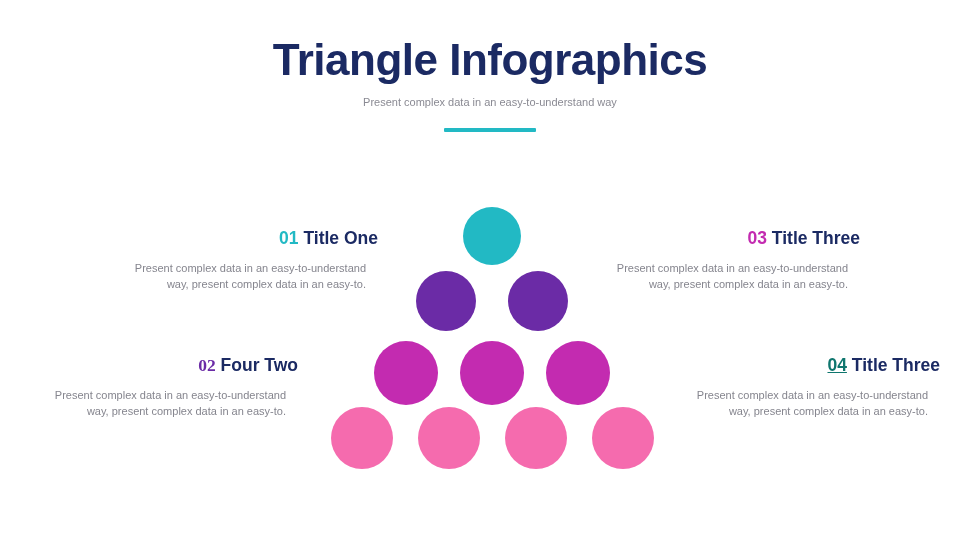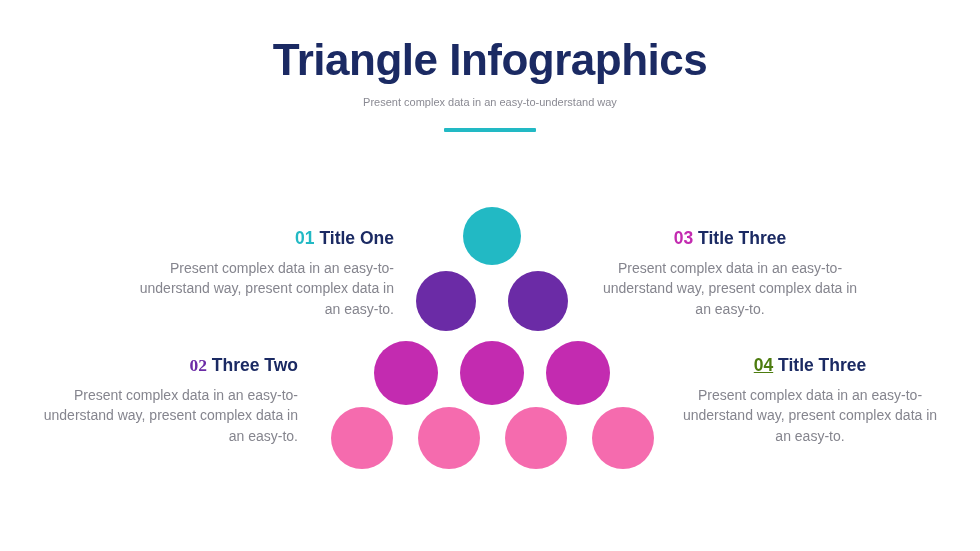--- a/index.html
+++ b/index.html
@@ -76,29 +76,29 @@
     font-weight: bold;
     color: #1B2A63;
     margin: 0 0 9px 0;
     line-height: 1.2;
     white-space: nowrap;
   }
   .block-num {
     font-weight: bold;
   }
   .block-body {
-    font-size: 14px;
+    font-size: 11px;
     color: #85858E;
     line-height: 1.45;
-    margin: 0;
+    margin: 12px;
   }
   .align-right { text-align: right; }
-  .align-left  { text-align: center;  }
+  .align-left  { text-align: right;  }
 
-  .block-01 { left: 134px; top: 228px; }
+  .block-01 { left: 118px; top: 228px; }
   .block-02 { left: 38px;  top: 355px; }
   .block-03 { left: 600px; top: 228px; }
   .block-04 { left: 680px; top: 355px; }
 </style>
 </head>
 <body>
 
 <div class="slide">
 
   <div class="header">
@@ -124,34 +124,34 @@
     <p class="block-title">
       <span class="block-num" style="color: rgb(34, 185, 196);">01</span>
       <span>Title One</span>
     </p>
     <p class="block-body">Present complex data in an easy-to-understand way, present complex data in an easy-to.</p>
   </div>
 
   <div class="block block-02 align-right">
     <p class="block-title">
       <span class="block-num" style="color: rgb(107, 43, 166); font-family: Liberation Serif, serif;">02</span>
-      <span>Three Two</span>
+      <span>Four Two</span>
     </p>
     <p class="block-body">Present complex data in an easy-to-understand way, present complex data in an easy-to.</p>
   </div>
 
   <div class="block block-03 align-left">
     <p class="block-title">
       <span class="block-num" style="color: rgb(195, 43, 176);">03</span>
       <span>Title Three</span>
     </p>
     <p class="block-body">Present complex data in an easy-to-understand way, present complex data in an easy-to.</p>
   </div>
 
   <div class="block block-04 align-left">
     <p class="block-title">
-      <span class="block-num" style="color: #4d7c0f; text-decoration: underline;">04</span>
+      <span class="block-num" style="color: #0f766e; text-decoration: underline;">04</span>
       <span>Title Three</span>
     </p>
     <p class="block-body">Present complex data in an easy-to-understand way, present complex data in an easy-to.</p>
   </div>
 
 </div>
 
 </body></html>

